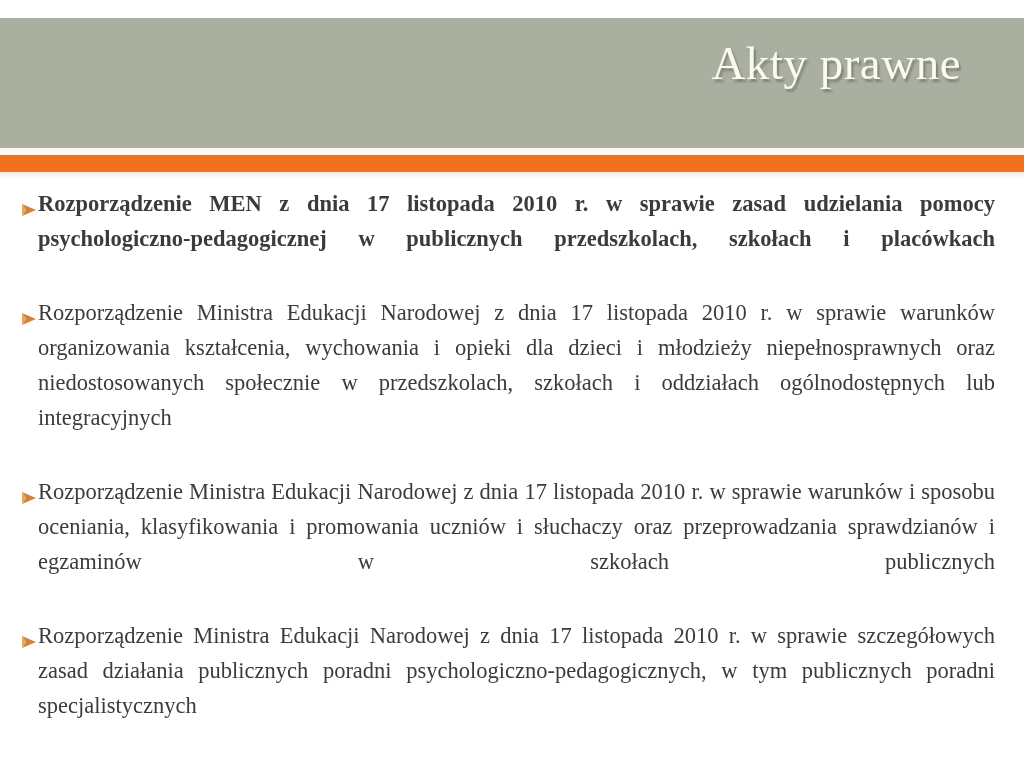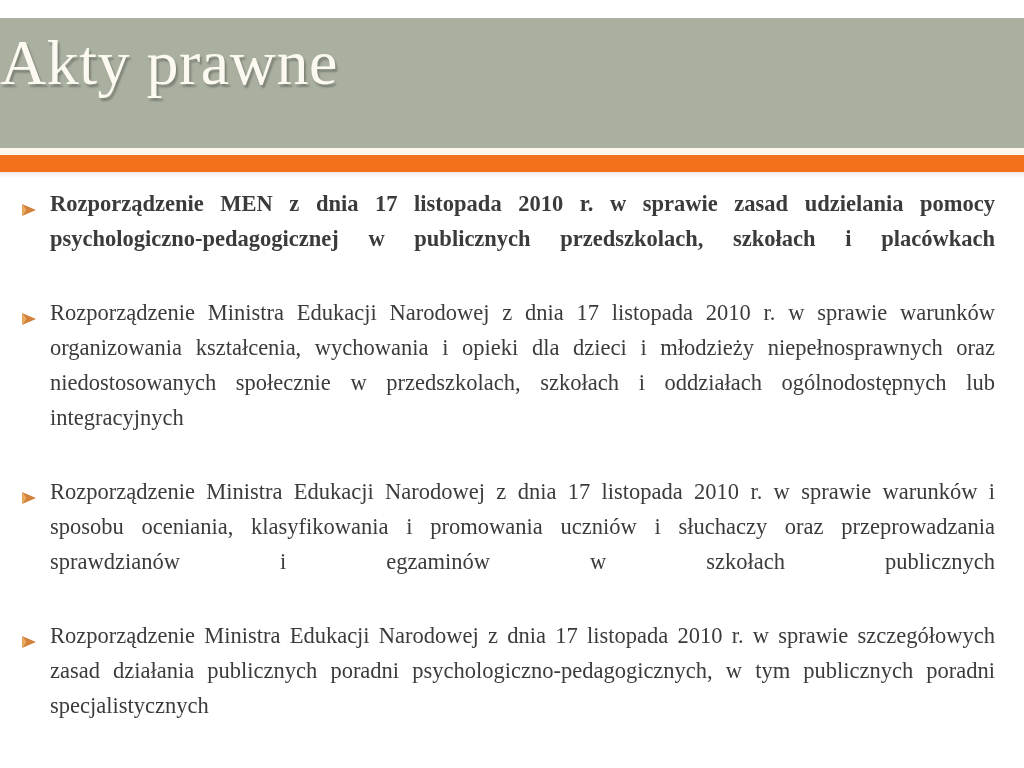--- a/index.html
+++ b/index.html
@@ -31,23 +31,23 @@
     width: 1024px;
     height: 130px;
     background: #aab0a0;
   }
 
   .title-text {
     position: absolute;
     left: 0;
     top: 30px;
     width: 961px;
-    text-align: left;
+    text-align: right;
     font-family: "Liberation Serif", "DejaVu Serif", serif;
-    font-size: 64px;
+    font-size: 47px;
     line-height: 66px;
     font-weight: 400;
     color: #fbf9f0;
     letter-spacing: 0.5px;
     text-shadow: 2px 3px 2px rgba(90, 95, 84, 0.55);
     white-space: nowrap;
   }
 
   
   .divider-gap {
@@ -88,21 +88,21 @@
 
   .bullet-list {
     margin: 0;
     padding: 0;
     list-style: none;
   }
 
   .bullet-item {
     position: relative;
     margin: 0 0 10px 0;
-    padding: 0 29px 0 50px;
+    padding: 0 29px 0 38px;
     text-align: justify;
     text-justify: inter-word;
     font-size: 22.5px;
     line-height: 35px;
     color: #3b3b3b;
   }
 
   .bullet-item.is-emphasis {
     font-weight: bold;
   }

